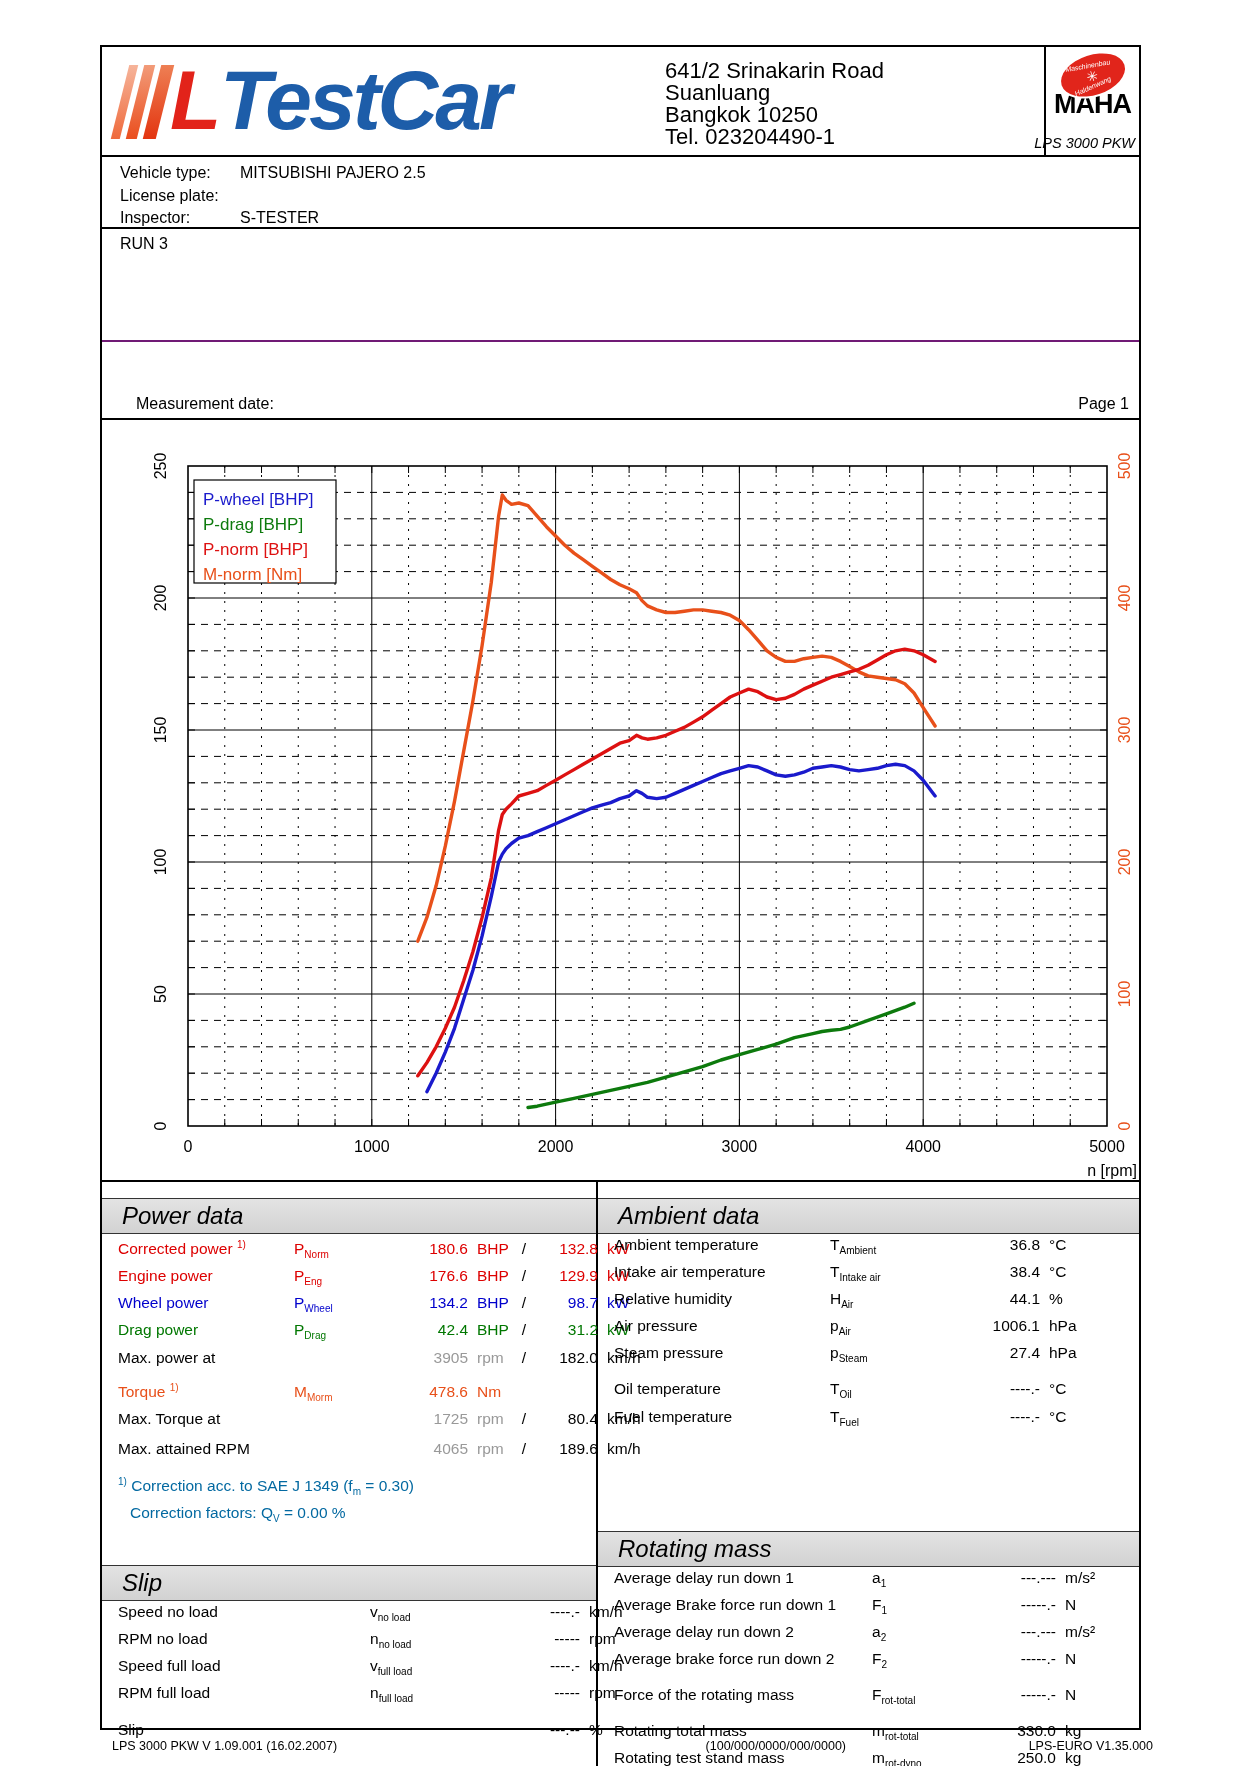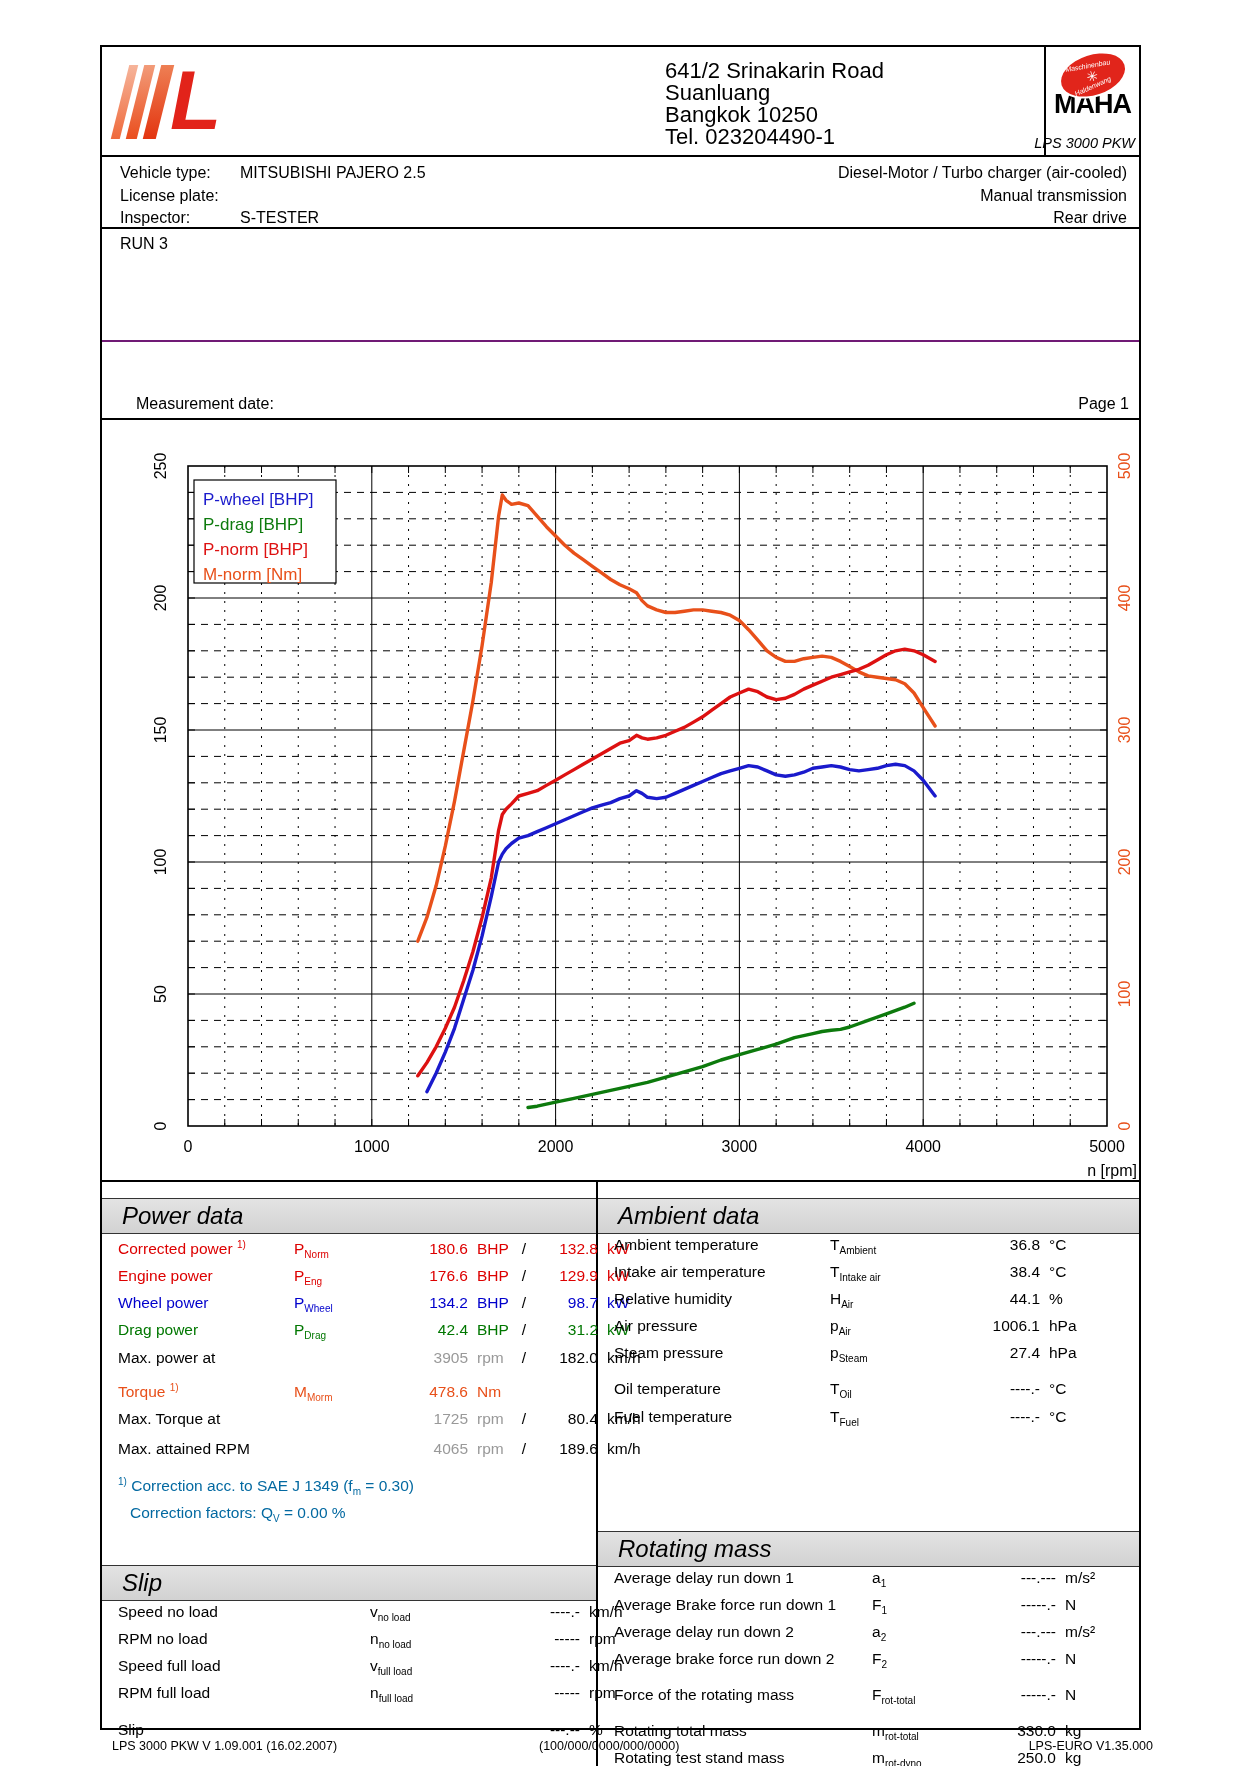--- a/index.html
+++ b/index.html
@@ -49,36 +49,37 @@
   .cx{text-align:center;}
   sub{font-size:10px;}
   sup{font-size:10px;}
   .red{color:#dd0000;} .blue{color:#0000cc;} .green{color:#007700;}
   .orange{color:#e8501a;} .gray{color:#999999;}
   .notes{margin-top:12px;padding-left:16px;color:#0369a1;font-size:15.5px;line-height:21px;}
   .notes .indent{padding-left:12px;}
   
   .footer{position:absolute;left:112px;top:1739px;width:1041px;display:flex;font-size:12.5px;}
   .footer .fl{flex:1;text-align:left;}
-  .footer .fc{flex:1;text-align:left;padding-left:120px;}
+  .footer .fc{flex:1;text-align:right;padding-left:120px;}
   .footer .fr{flex:1;text-align:right;}
 </style>
 </head>
 <body>
 
 <div class="page">
 
   <div class="hdr">
     <div class="logo-wrap">
       <span class="stripes">
           <span class="stripe s1"></span>
           <span class="stripe s2"></span>
           <span class="stripe s3"></span>
         </span>
       <span class="logo-l">L</span>
+      <span class="logo-main">TestCar</span>
     </div>
     <div class="addr">
       <div>641/2 Srinakarin Road</div>
       <div>Suanluang</div>
       <div>Bangkok 10250</div>
       <div>Tel. 023204490-1</div>
     </div>
     <div class="maha-cell">
       <span class="maha-word">MAHA</span>
       <span class="maha-oval">
@@ -88,25 +89,20 @@
       </span>
       <span class="device-label">LPS 3000 PKW</span>
     </div>
   </div>
 
   <div class="veh">
     <div>
       <div><span class="lbl">Vehicle type:</span><span>MITSUBISHI PAJERO 2.5</span></div>
       <div><span class="lbl">License plate:</span><span></span></div>
       <div><span class="lbl">Inspector:</span><span>S-TESTER</span></div>
-    </div>
-    <div class="veh-right">
-      <div>Diesel-Motor / Turbo charger (air-cooled)</div>
-      <div>Manual transmission</div>
-      <div>Rear drive</div>
     </div>
   </div>
 
   <div class="run">
     <span>RUN 3</span>
   </div>
 
   <div class="meas">
     <span>Measurement date:</span>
     <span>Page 1</span>

